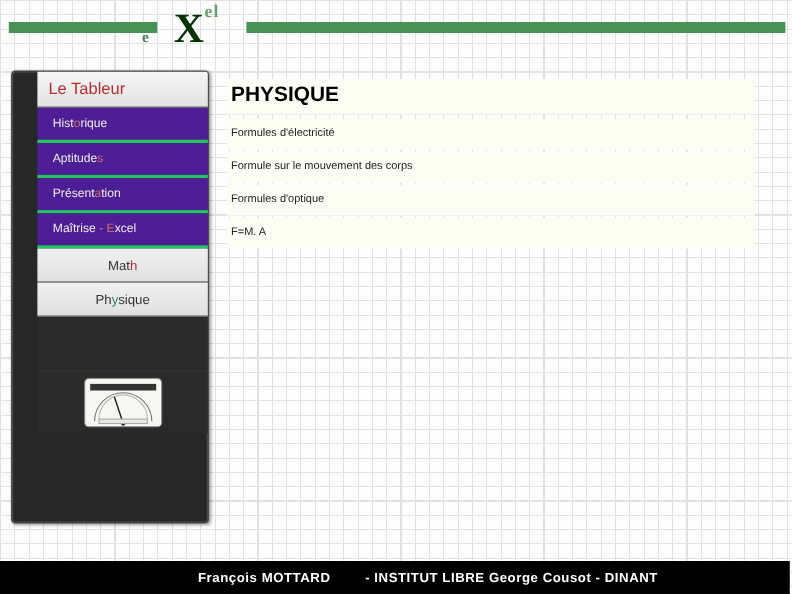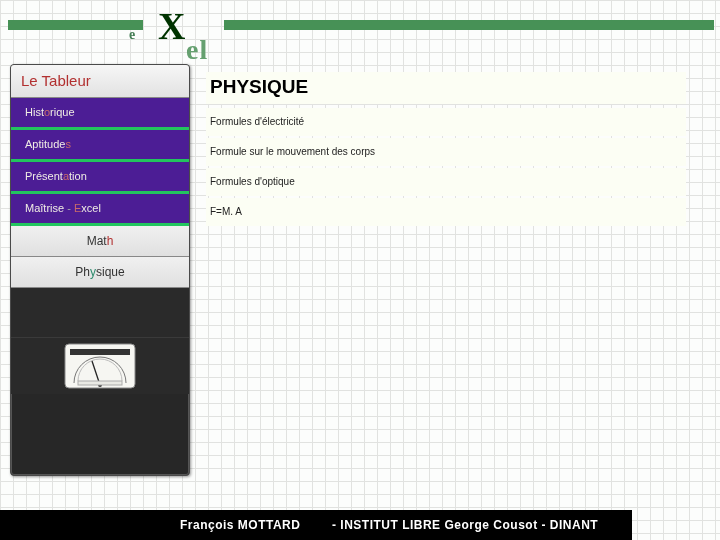--- a/index.html
+++ b/index.html
@@ -47,37 +47,37 @@
     top: 27px; left: 129px;
     font-family: "Comic Sans MS", cursive;
     font-size: 14px;
     font-weight: bold;
     color: #477f57;
   }
   .logo-el {
     position: absolute;
     top: 2px; left: 186px;
     font-family: "Comic Sans MS", cursive;
-    font-size: 28px;
+    font-size: 16px;
     font-weight: bold;
     color: #66a070;
     letter-spacing: 1px;
-    margin-top: 32px;
   }
 
   .sidebar {
     position: absolute;
     top: 64px; left: 10px;
     width: 180px;
     height: 412px;
     background: #272727;
     border: 1px solid #4a4a4a;
     border-radius: 4px;
     box-shadow: 1px 1px 3px rgba(0,0,0,.4), inset 0 0 0 1px #555;
     overflow: hidden;
+    padding-left: 23px;
   }
   .sb-head {
     background: linear-gradient(#f6f6f6,#e2e2e2);
     padding: 7px 10px 8px;
     font-size: 15px;
     color: #222;
     border-bottom: 1px solid #888;
   }
   .sb-head span { color: #b23030; }
   .sb-item {
@@ -129,21 +129,21 @@
     font-size: 10px;
     color: #222;
     padding: 8px 4px 9px;
     background: #fcfef4;
     margin-bottom: 2px;
   }
 
   .footer {
     position: absolute;
     left: 0; bottom: 0;
-    width: 632px;
+    width: 718px;
     height: 30px;
     background: #000;
     color: #fff;
     font-size: 12px;
     font-weight: bold;
     display: flex;
     align-items: center;
     padding-left: 180px;
     letter-spacing: .5px;
   }

